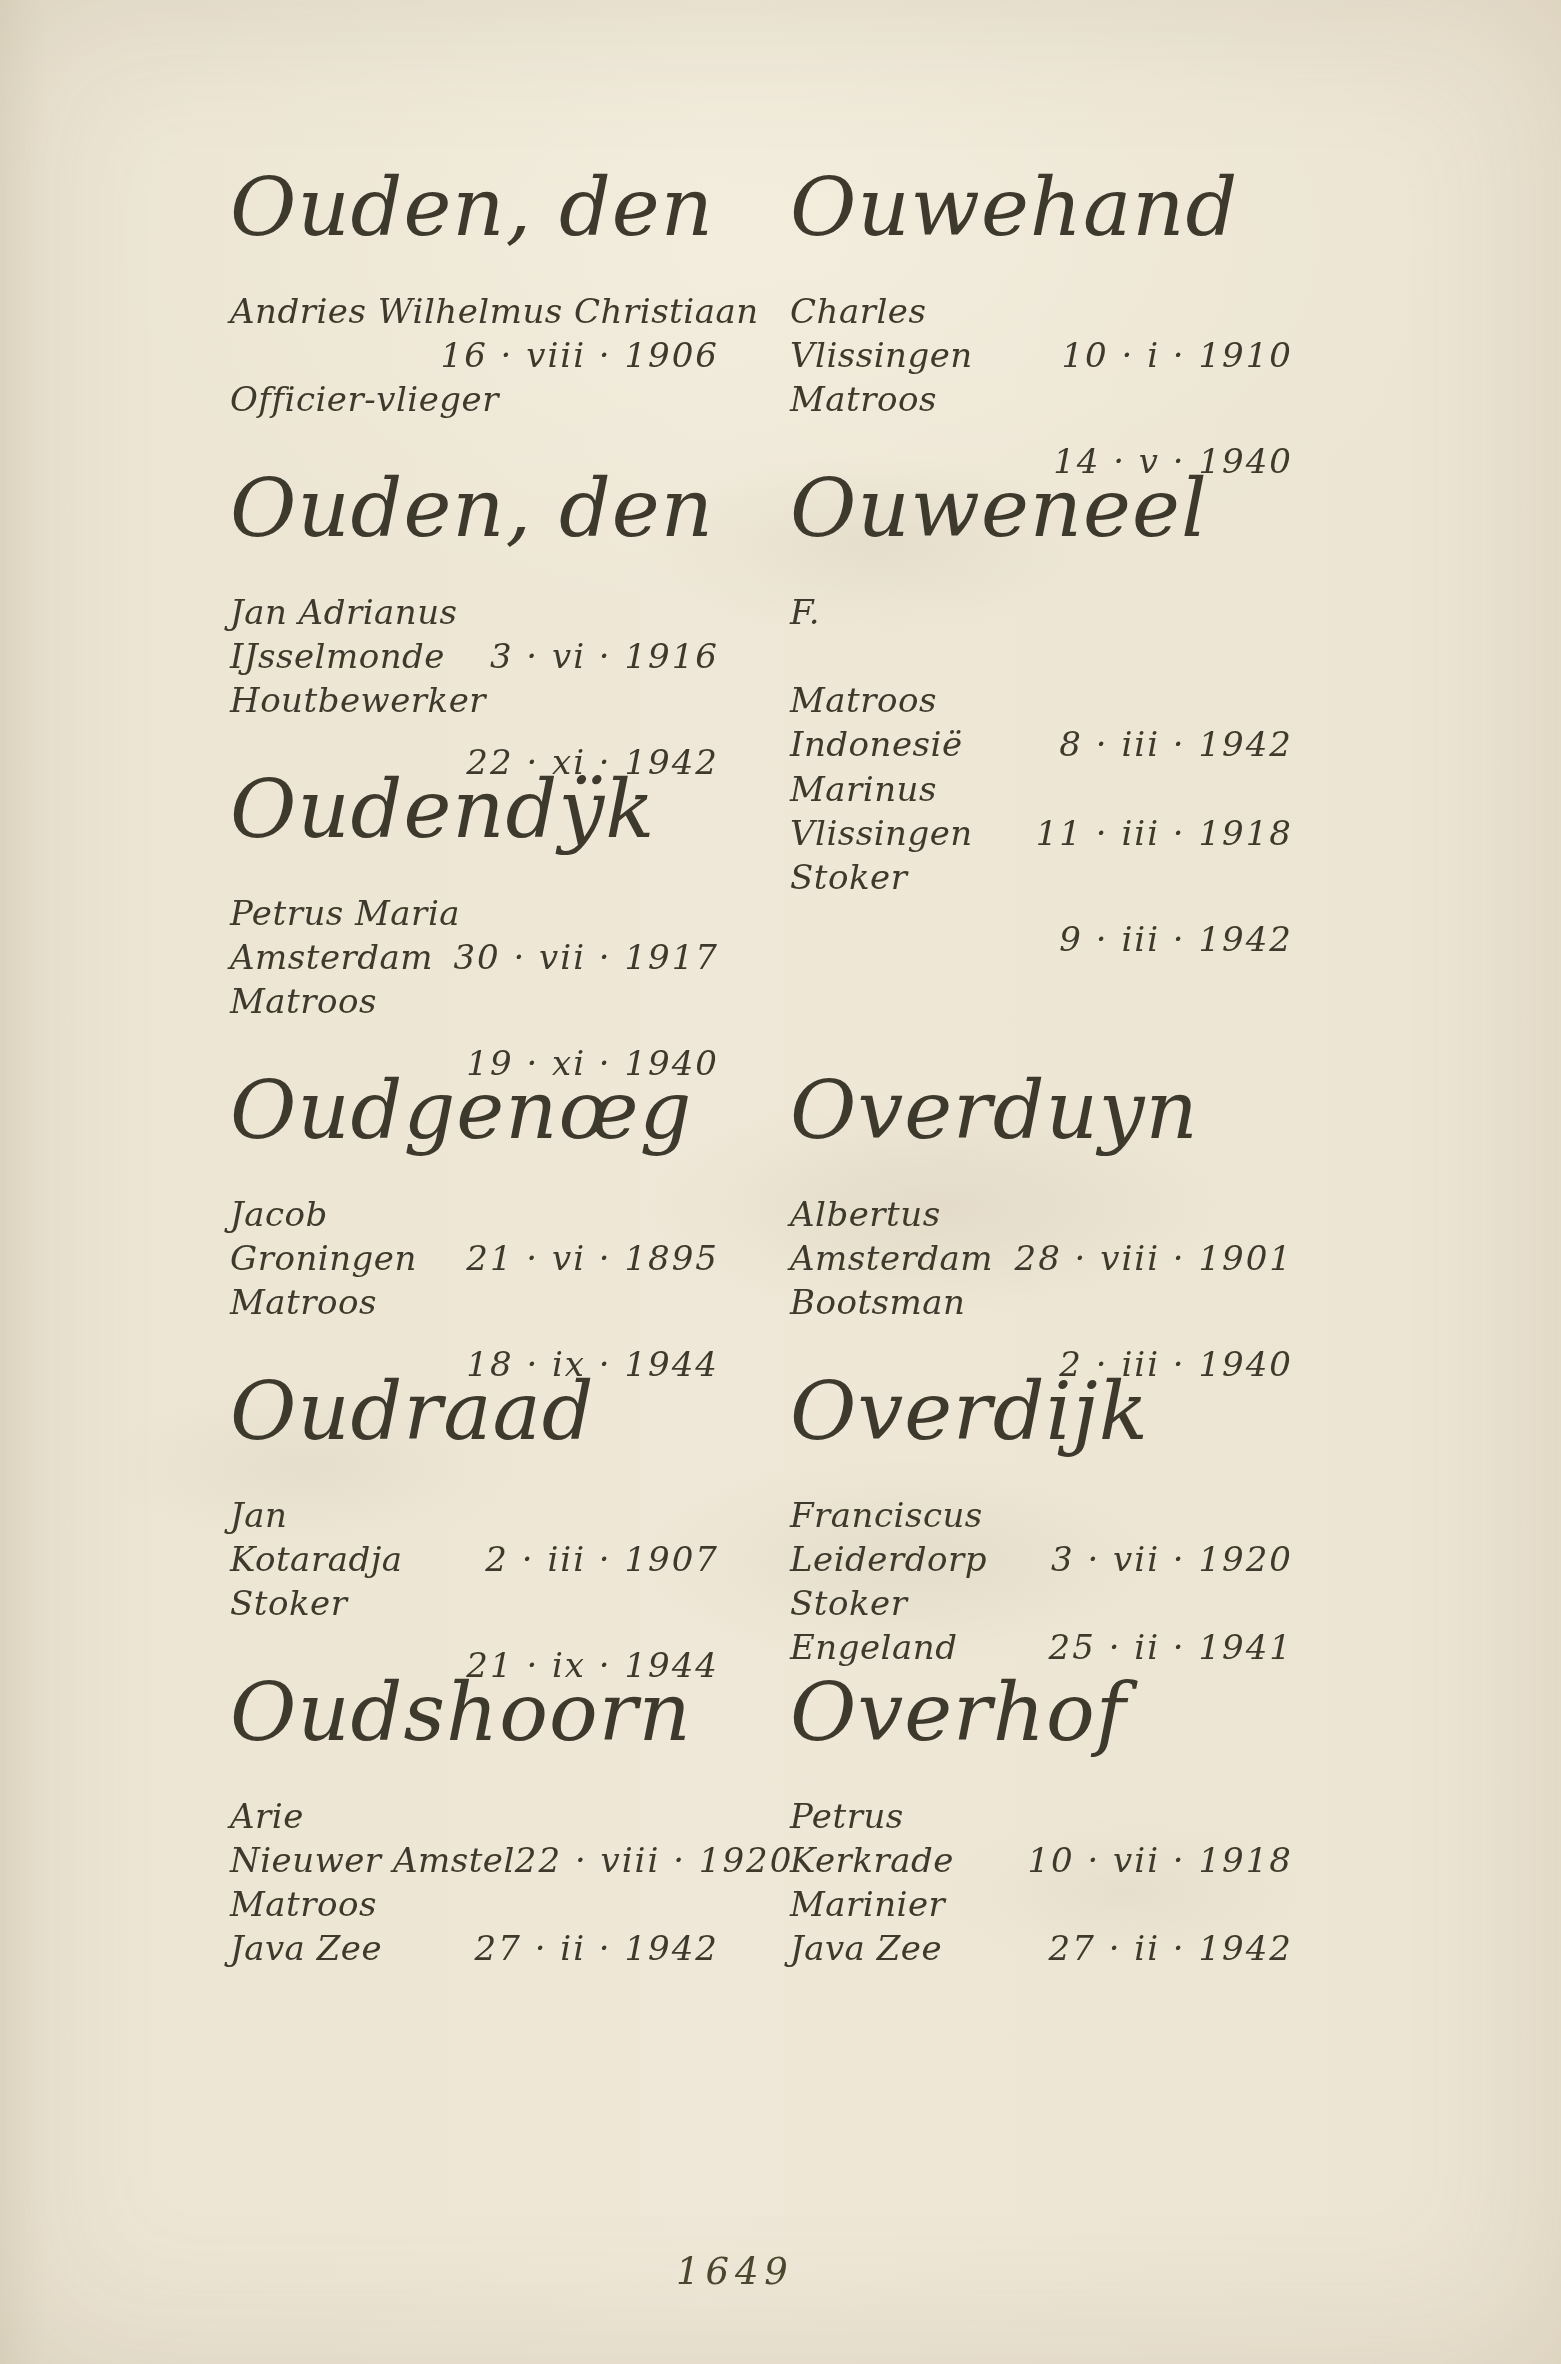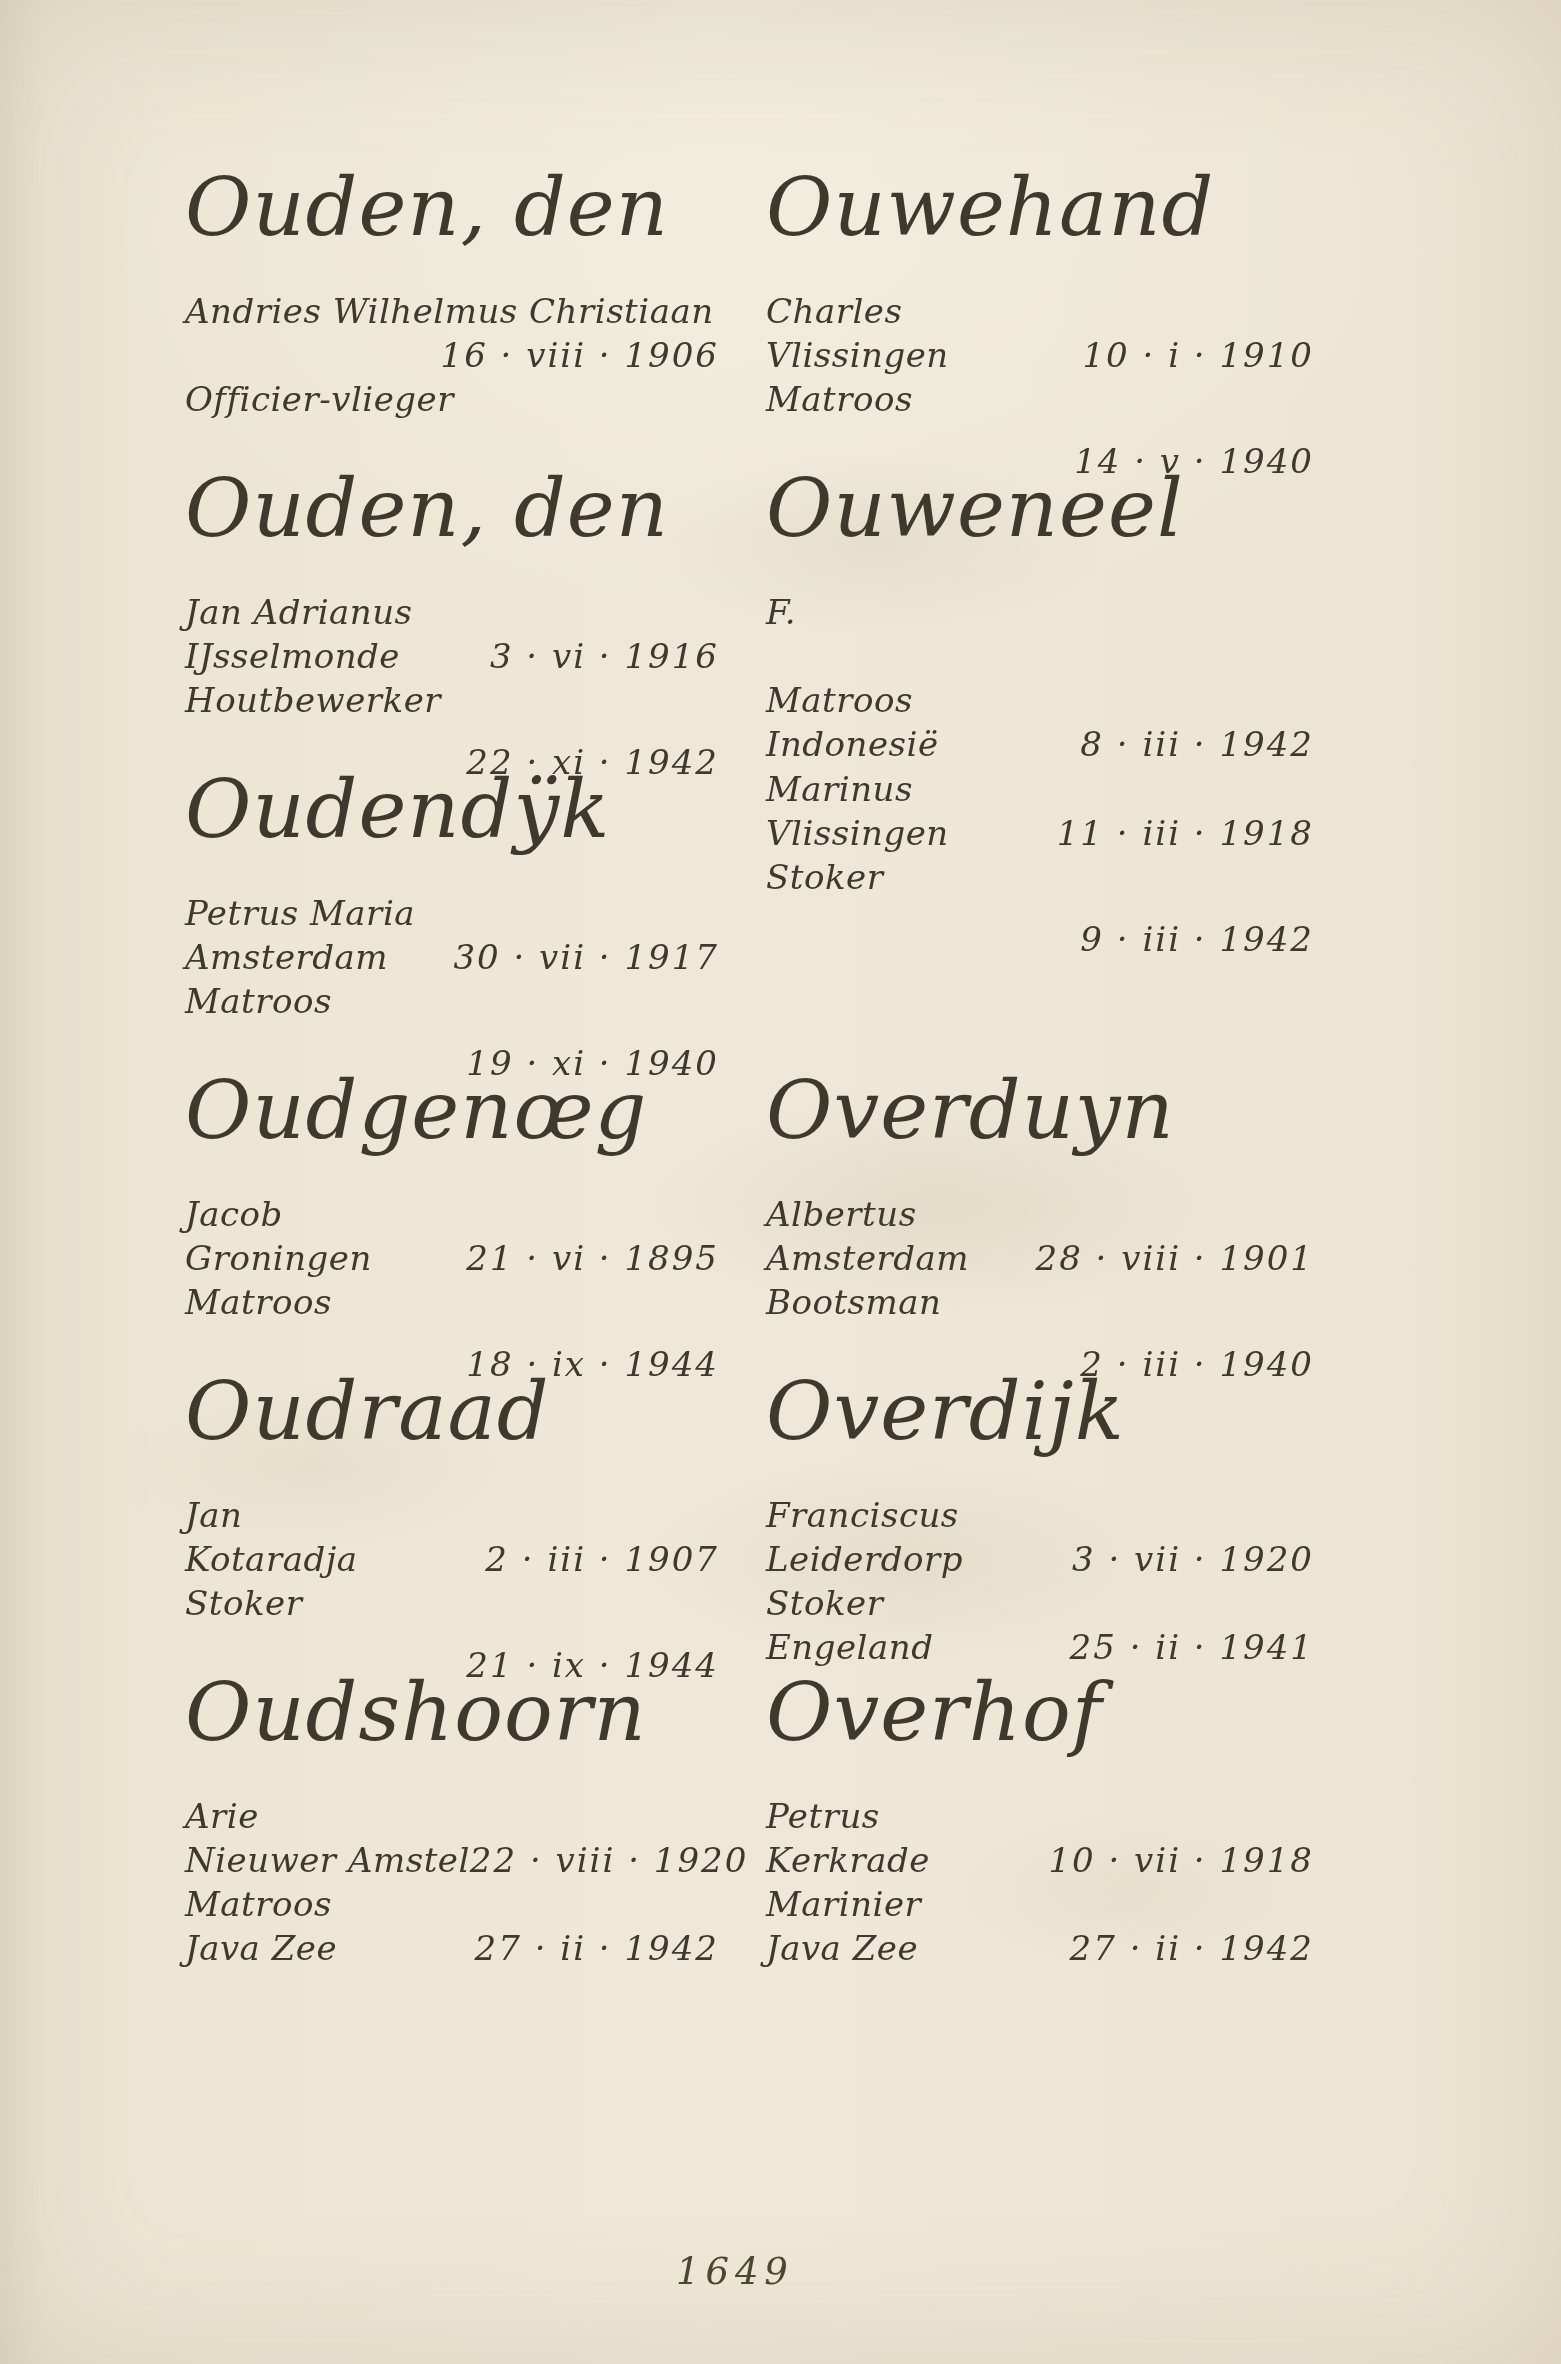--- a/index.html
+++ b/index.html
@@ -29,22 +29,22 @@
       radial-gradient(296px 118px at 20% 62%, rgba(150,135,100,.08), transparent 70%),
       radial-gradient(256px 108px at 72% 80%, rgba(150,135,100,.07), transparent 70%),
       radial-gradient(887px 493px at 50% 10%, rgba(255,252,240,.25), transparent 80%);
     pointer-events:none;
   }
   .col{
     position:absolute;
     top:165px;
   }
   .col-left{left:185px;width:534px;}
-  .col-right{left:766px;width:548px;}
-  .entry{height:301px;}
+  .col-right{left:745px;width:548px;}
+  .entry{height:301px;margin-left:45px;}
   .surname{
     margin:0 0 39px 0;
     font-weight:normal;
     font-style:italic;
     font-size:81px;
     line-height:85px;
     letter-spacing:1px;
     color:var(--ink);
     white-space:nowrap;
   }

